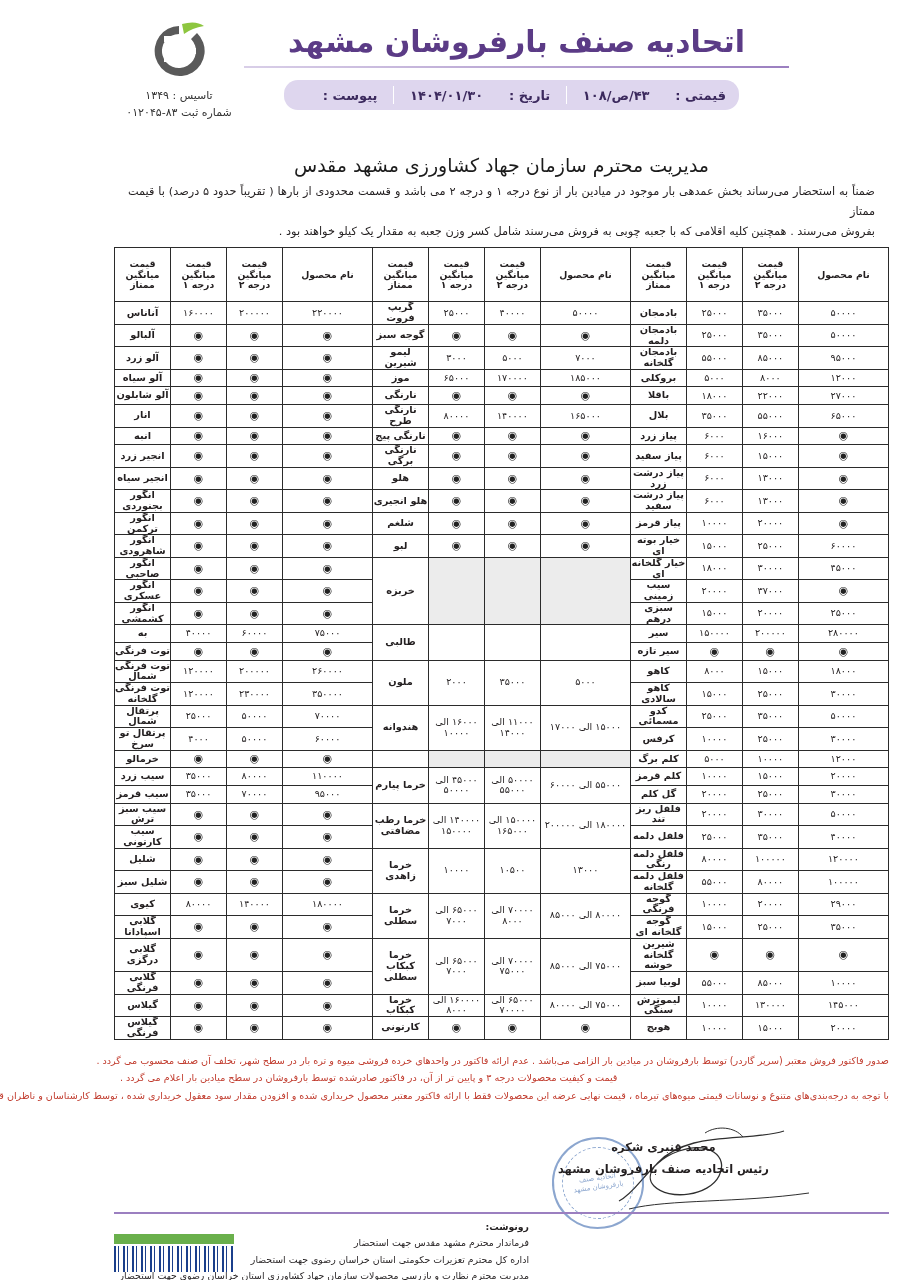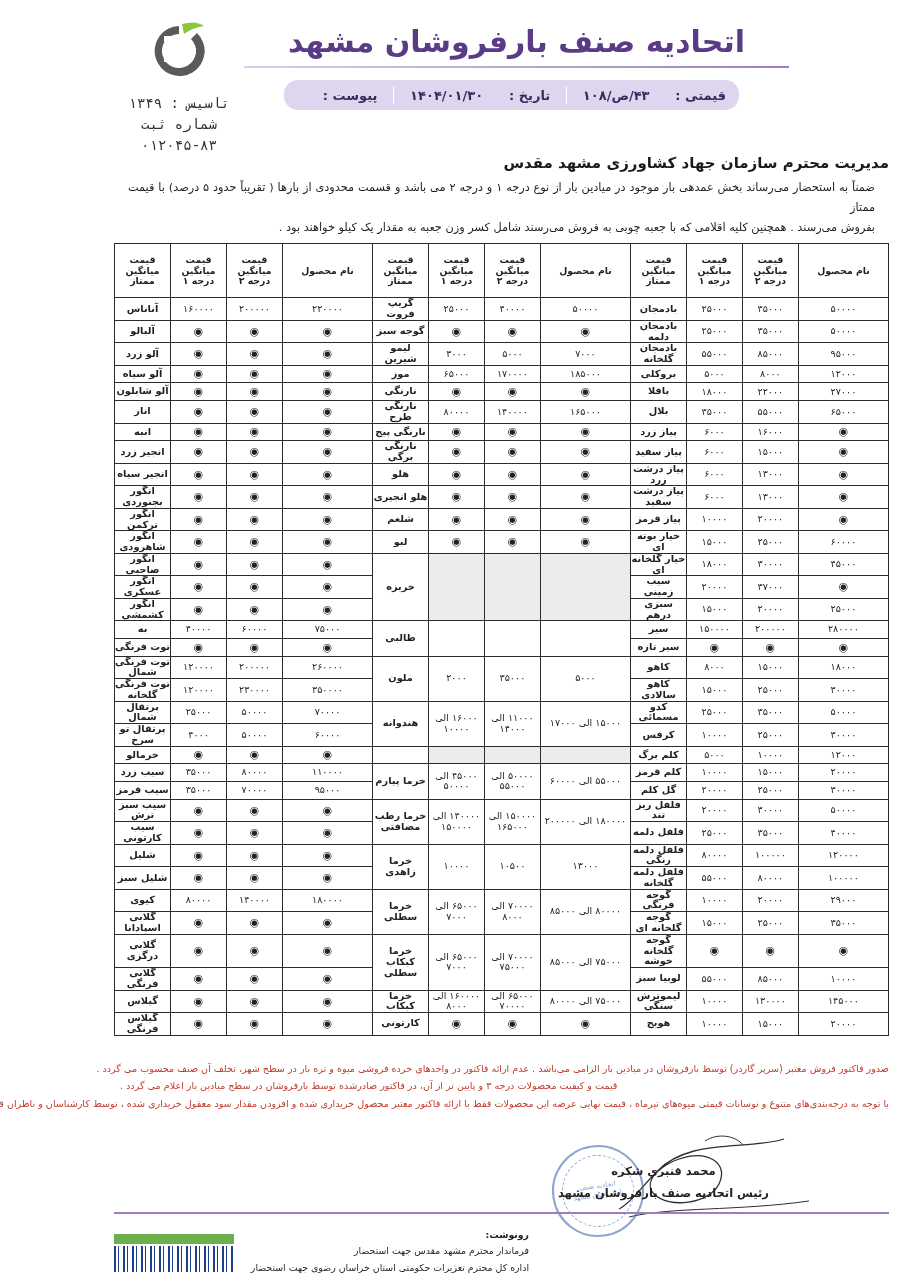--- a/index.html
+++ b/index.html
@@ -50,27 +50,27 @@
   .meta-bar .cell { padding: 0 10px; white-space: nowrap; }
   .meta-sep { width: 1px; height: 18px; background: #fff; }
 
   .logo-wrap {
     position: absolute;
     top: 16px; left: 10px;
     width: 110px;
     text-align: center;
   }
   .logo-mark { width: 70px; height: 70px; margin: 0 auto; position: relative; }
-  .logo-lines { font-size: 14px; color: #333; line-height: 1.5; margin-top: 8px; font-family: Liberation Mono, monospace; }
+  .logo-lines { font-size: 11px; color: #333; line-height: 1.5; margin-top: 2px; }
 
   
   .addressee {
-    text-align: right;
-    font-size: 15px;
-    font-weight: bold;
+    text-align: center;
+    font-size: 19px;
+    font-weight: normal;
     margin: 4px 0 6px 0;
     color: #1b1b1b;
   }
   .intro {
     font-size: 11.3px;
     line-height: 1.75;
     text-align: justify;
     padding: 0 14px 0 14px;
     margin-bottom: 6px;
   }
@@ -101,40 +101,39 @@
   td.shade { background: #ececec; }
   .dot { font-size: 11px; line-height: 1; color: #222; }
 
   col.c-name { width: 11.6%; }
   col.c-p2   { width: 7.2%; }
   col.c-p1   { width: 7.2%; }
   col.c-pm   { width: 7.2%; }
 
   
   .notes {
-    margin-top: 24px;
+    margin-top: 12px;
     font-size: 9.6px;
     color: #c0392b;
     line-height: 1.85;
     text-align: right;
     padding-left: 6px;
   }
   .notes div { white-space: nowrap; text-align: left; }
 
   
   .sign-area { position: relative; height: 118px; margin-top: 2px; }
   .sign-text {
     position: absolute;
     right: 120px;
     top: 30px;
     text-align: center;
     font-size: 11.5px;
     font-weight: bold;
     line-height: 1.9;
-    margin-top: 16px;
   }
   .stamp {
     position: absolute;
     right: 245px; top: 30px;
     width: 92px; height: 92px;
     border-radius: 50%;
     border: 2px solid #2f5fa8;
     opacity: .55;
     color: #2f5fa8;
     font-size: 7px;
@@ -658,21 +657,21 @@
           <td class="name">گوجه گلخانه ای</td>
           <td><span class="dot">◉</span></td>
           <td><span class="dot">◉</span></td>
           <td><span class="dot">◉</span></td>
           <td class="name">گلابی اسپادانا</td>
         </tr>
         <tr>
           <td><span class="dot">◉</span></td>
           <td><span class="dot">◉</span></td>
           <td><span class="dot">◉</span></td>
-          <td class="name">گوجه گلخانه خوشه</td>
+          <td class="name">شیرین گلخانه خوشه</td>
           <td rowspan="2">۷۵۰۰۰ الی ۸۵۰۰۰</td>
           <td rowspan="2">۷۰۰۰۰ الی ۷۵۰۰۰</td>
           <td rowspan="2">۶۵۰۰۰ الی ۷۰۰۰</td>
           <td class="name" rowspan="2">خرما کبکاب سطلی</td>
           <td><span class="dot">◉</span></td>
           <td><span class="dot">◉</span></td>
           <td><span class="dot">◉</span></td>
           <td class="name">گلابی درگزی</td>
         </tr>
         <tr>

